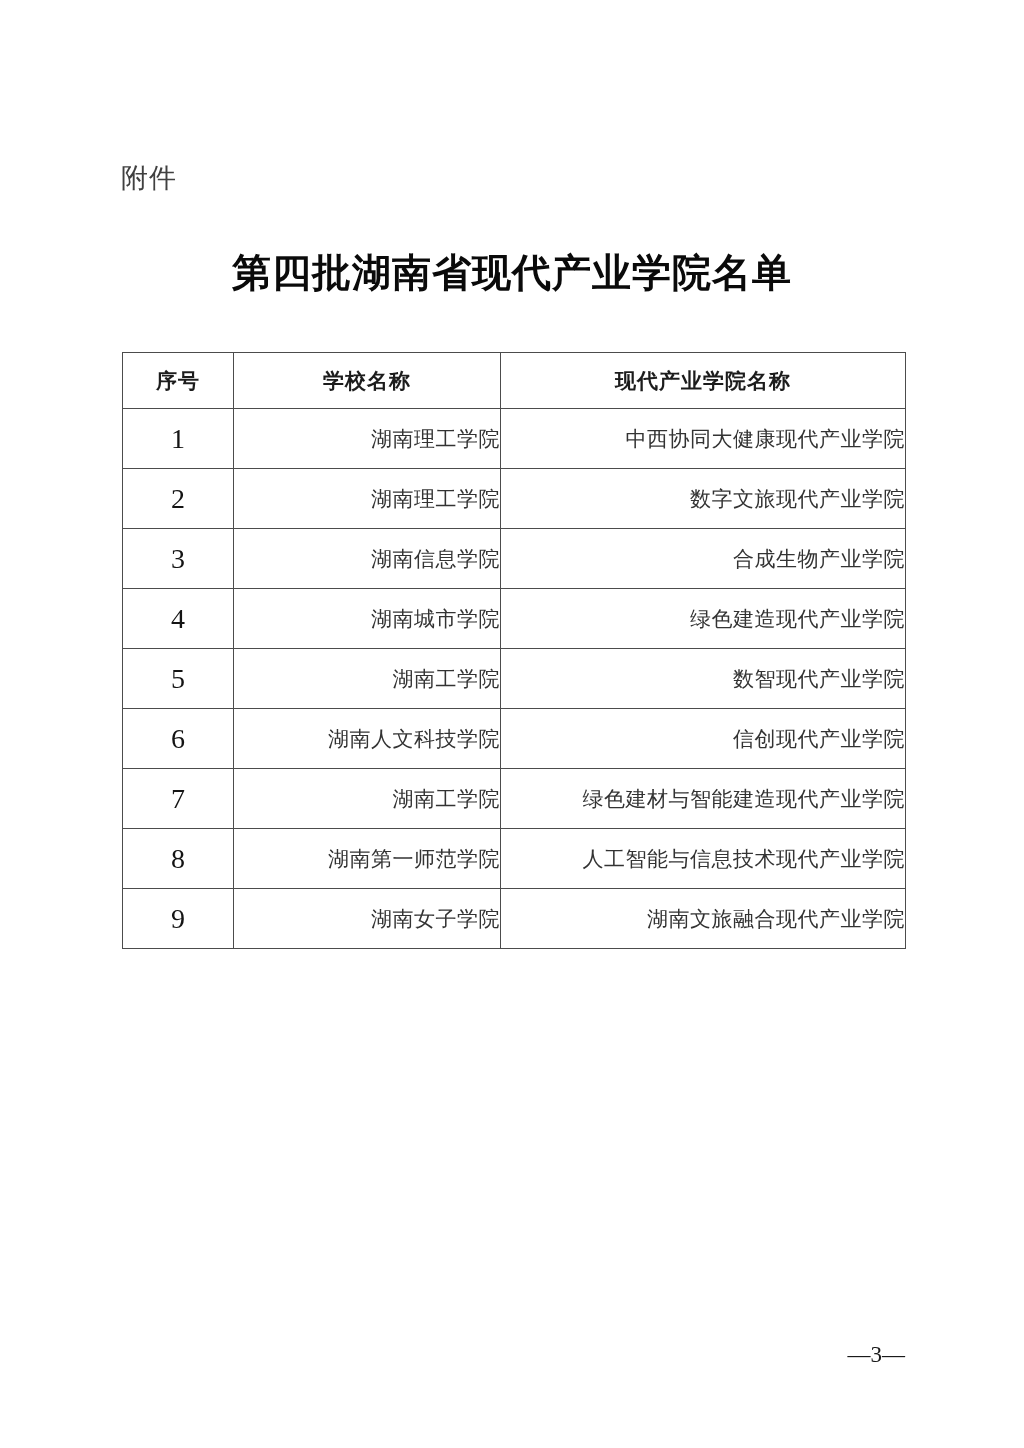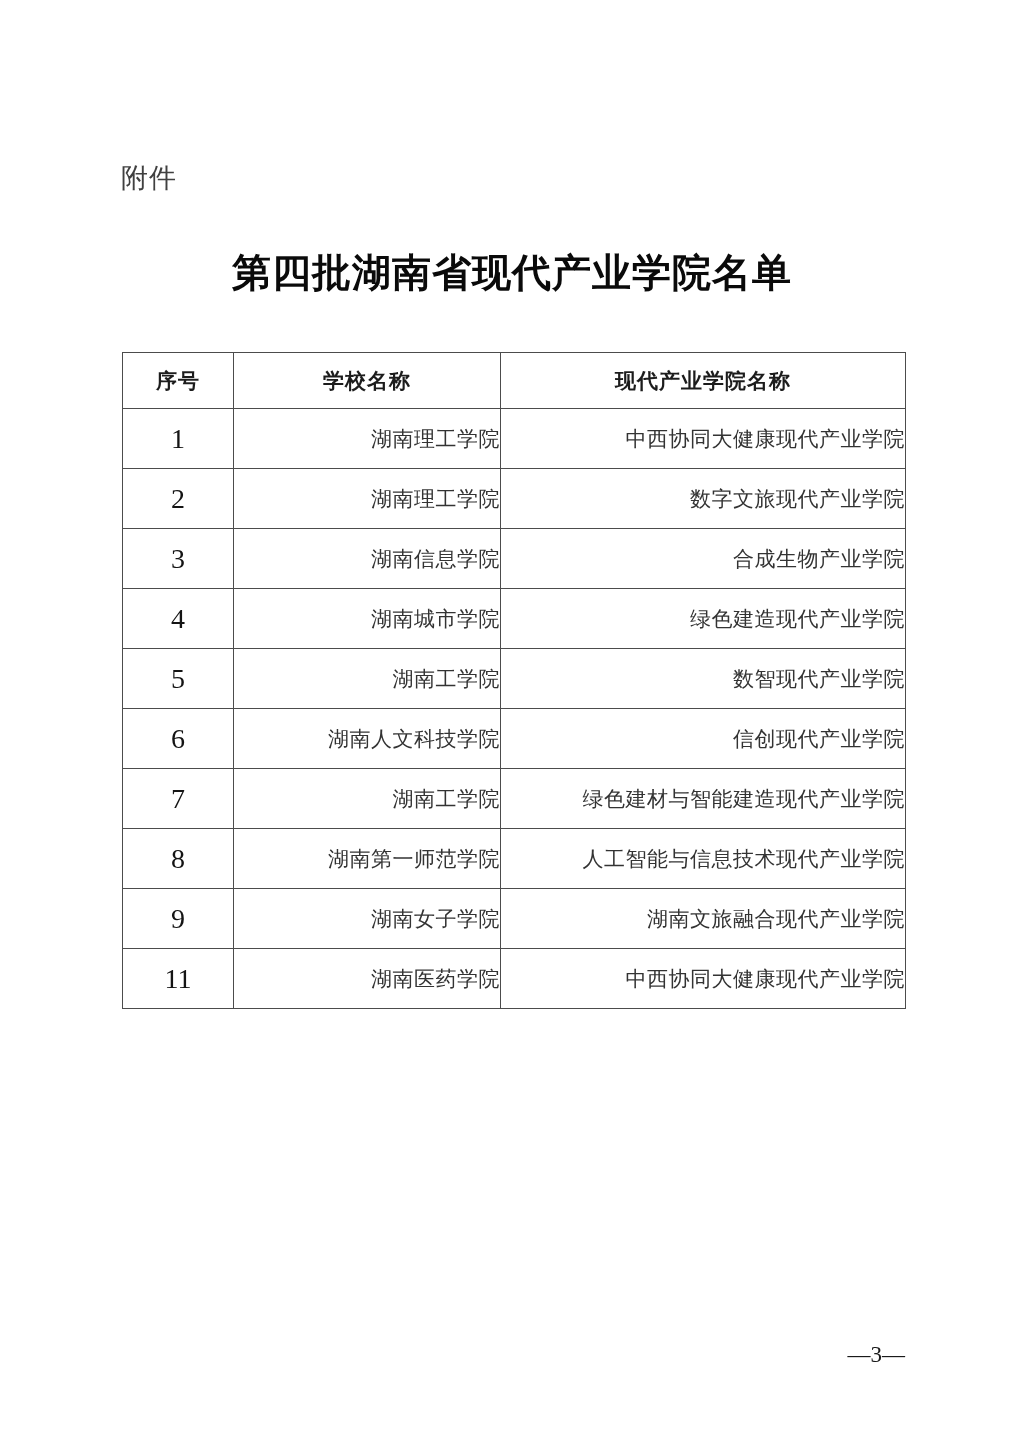--- a/index.html
+++ b/index.html
@@ -149,23 +149,18 @@
         <tr>
           <td class="no">8</td>
           <td class="school">湖南第一师范学院</td>
           <td class="college">人工智能与信息技术现代产业学院</td>
         </tr>
         <tr>
           <td class="no">9</td>
           <td class="school">湖南女子学院</td>
           <td class="college">湖南文旅融合现代产业学院</td>
         </tr>
-        <tr>
-          <td class="no">11</td>
-          <td class="school">湖南医药学院</td>
-          <td class="college">中西协同大健康现代产业学院</td>
-        </tr>
       </tbody>
   </table>
 
   <div class="page-number">—3—</div>
 
 </div>
 
 </body></html>

